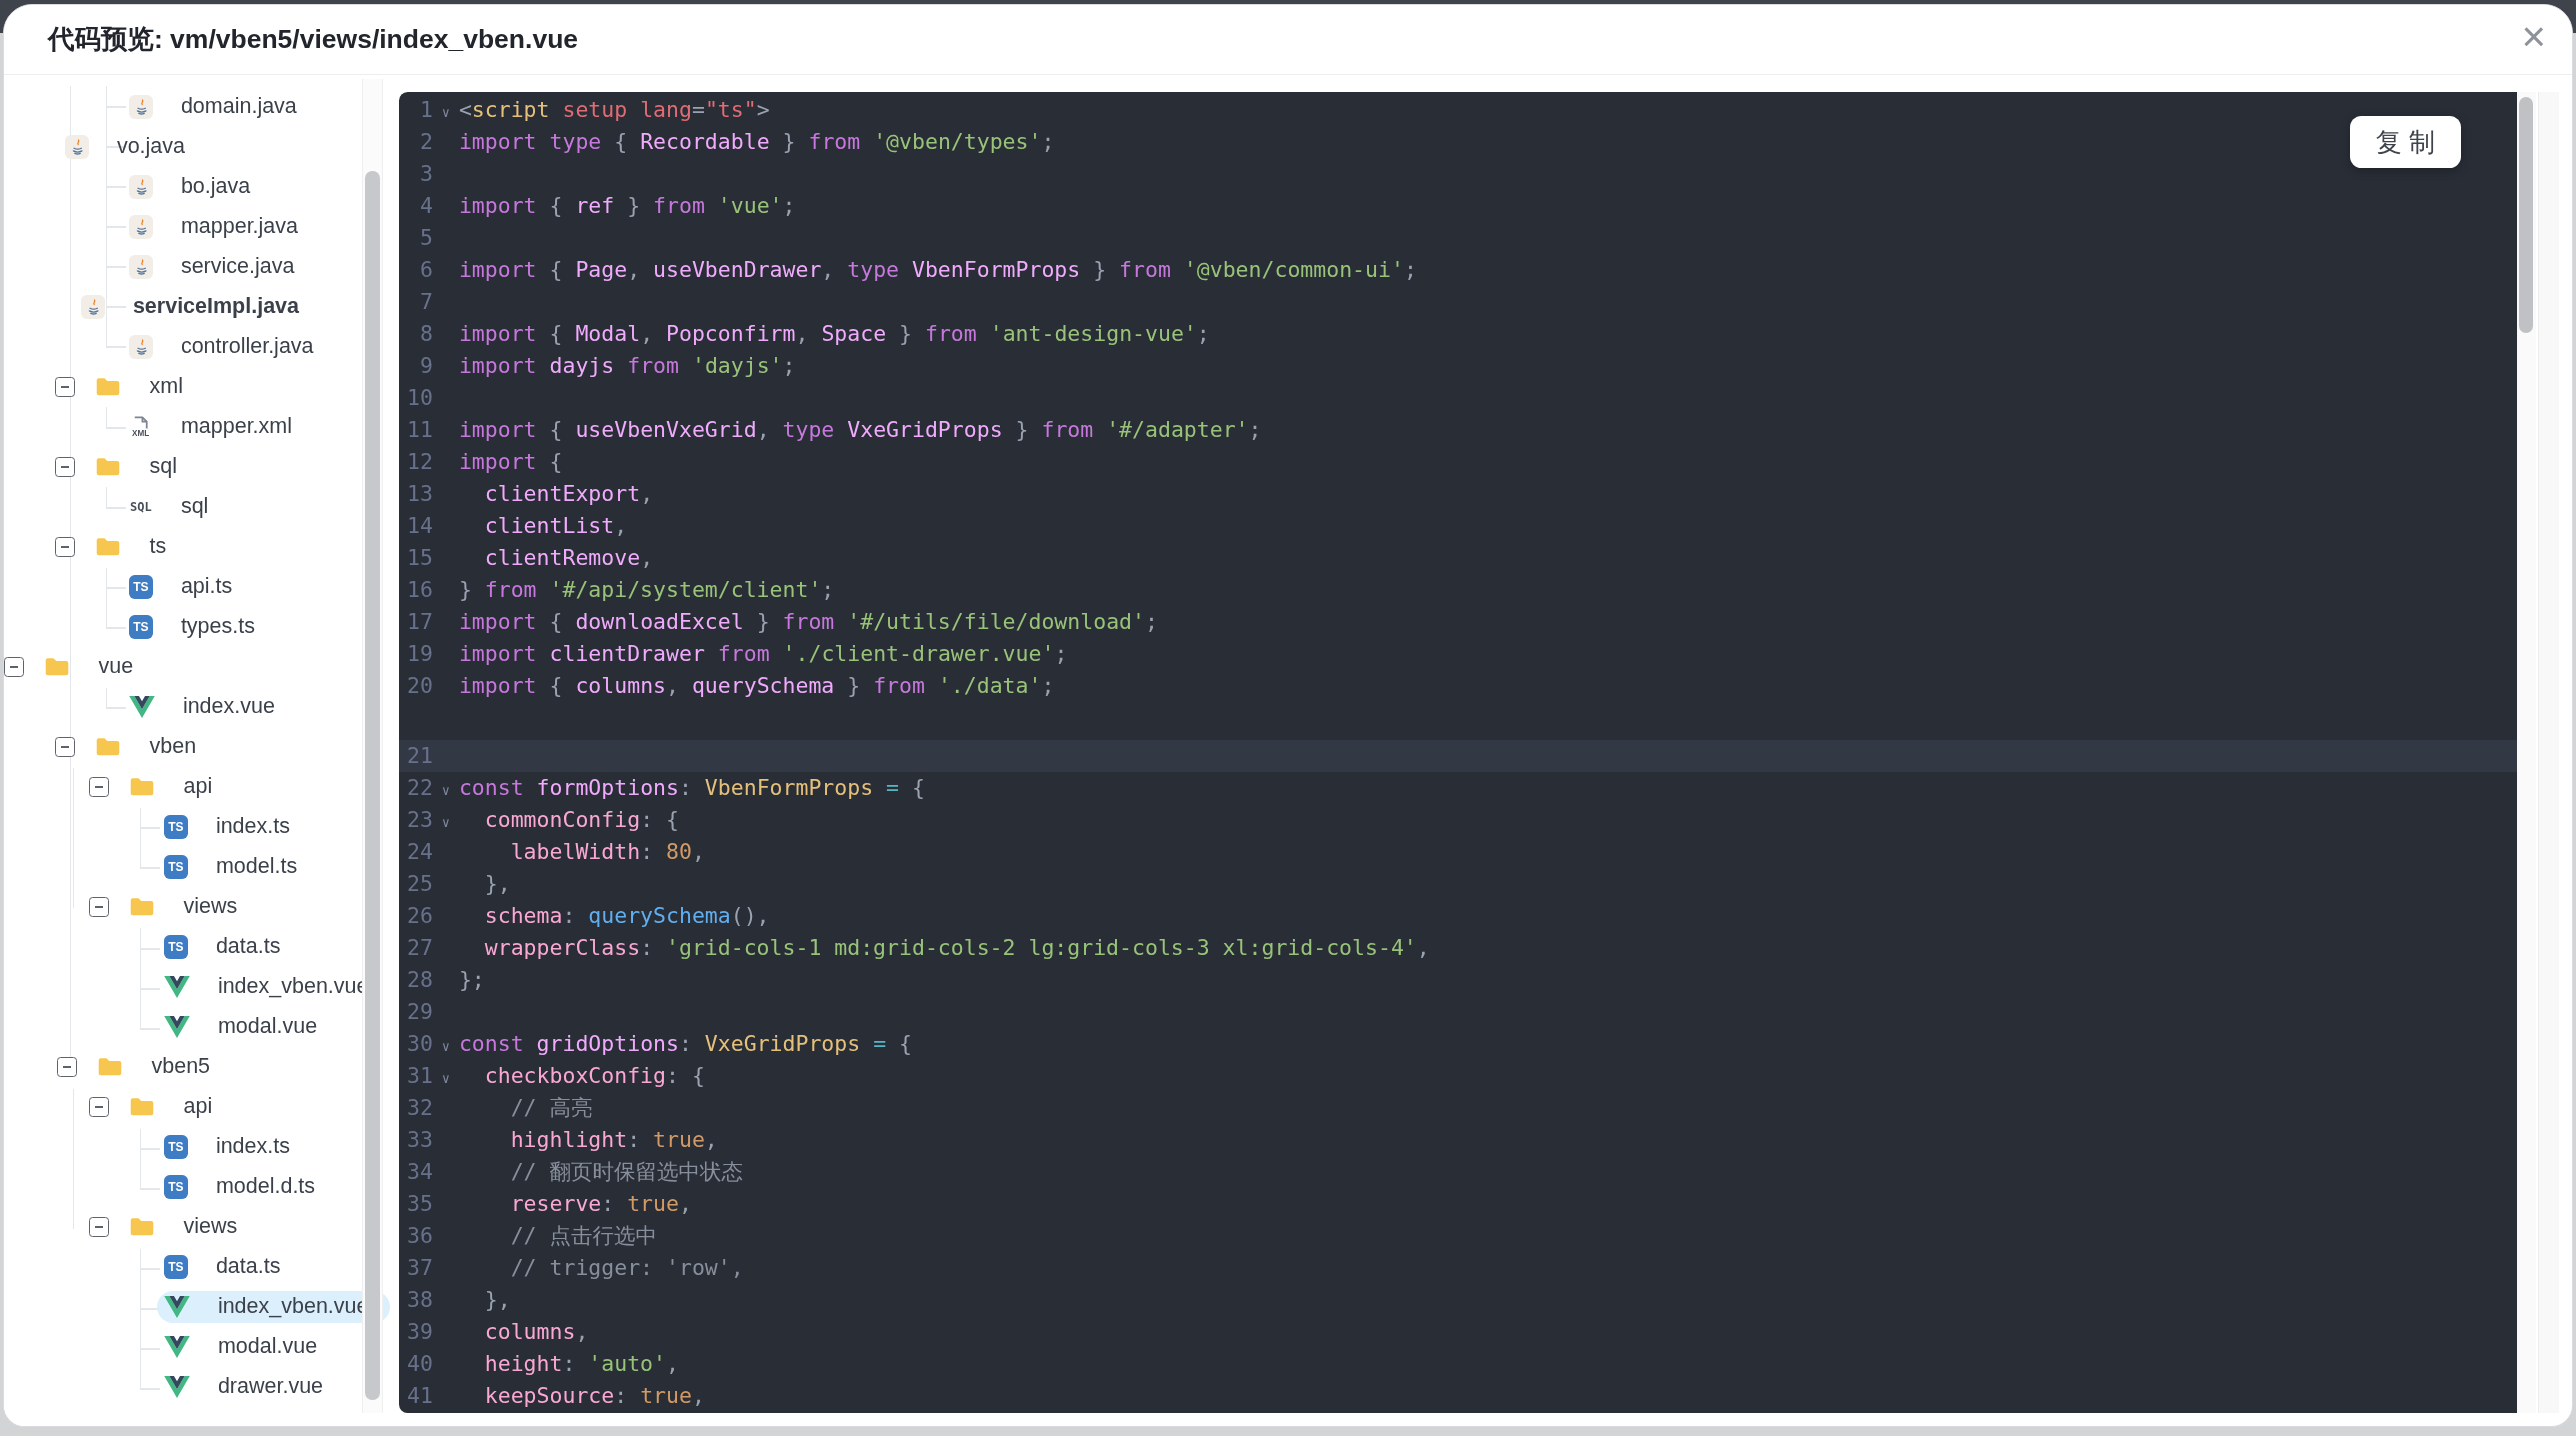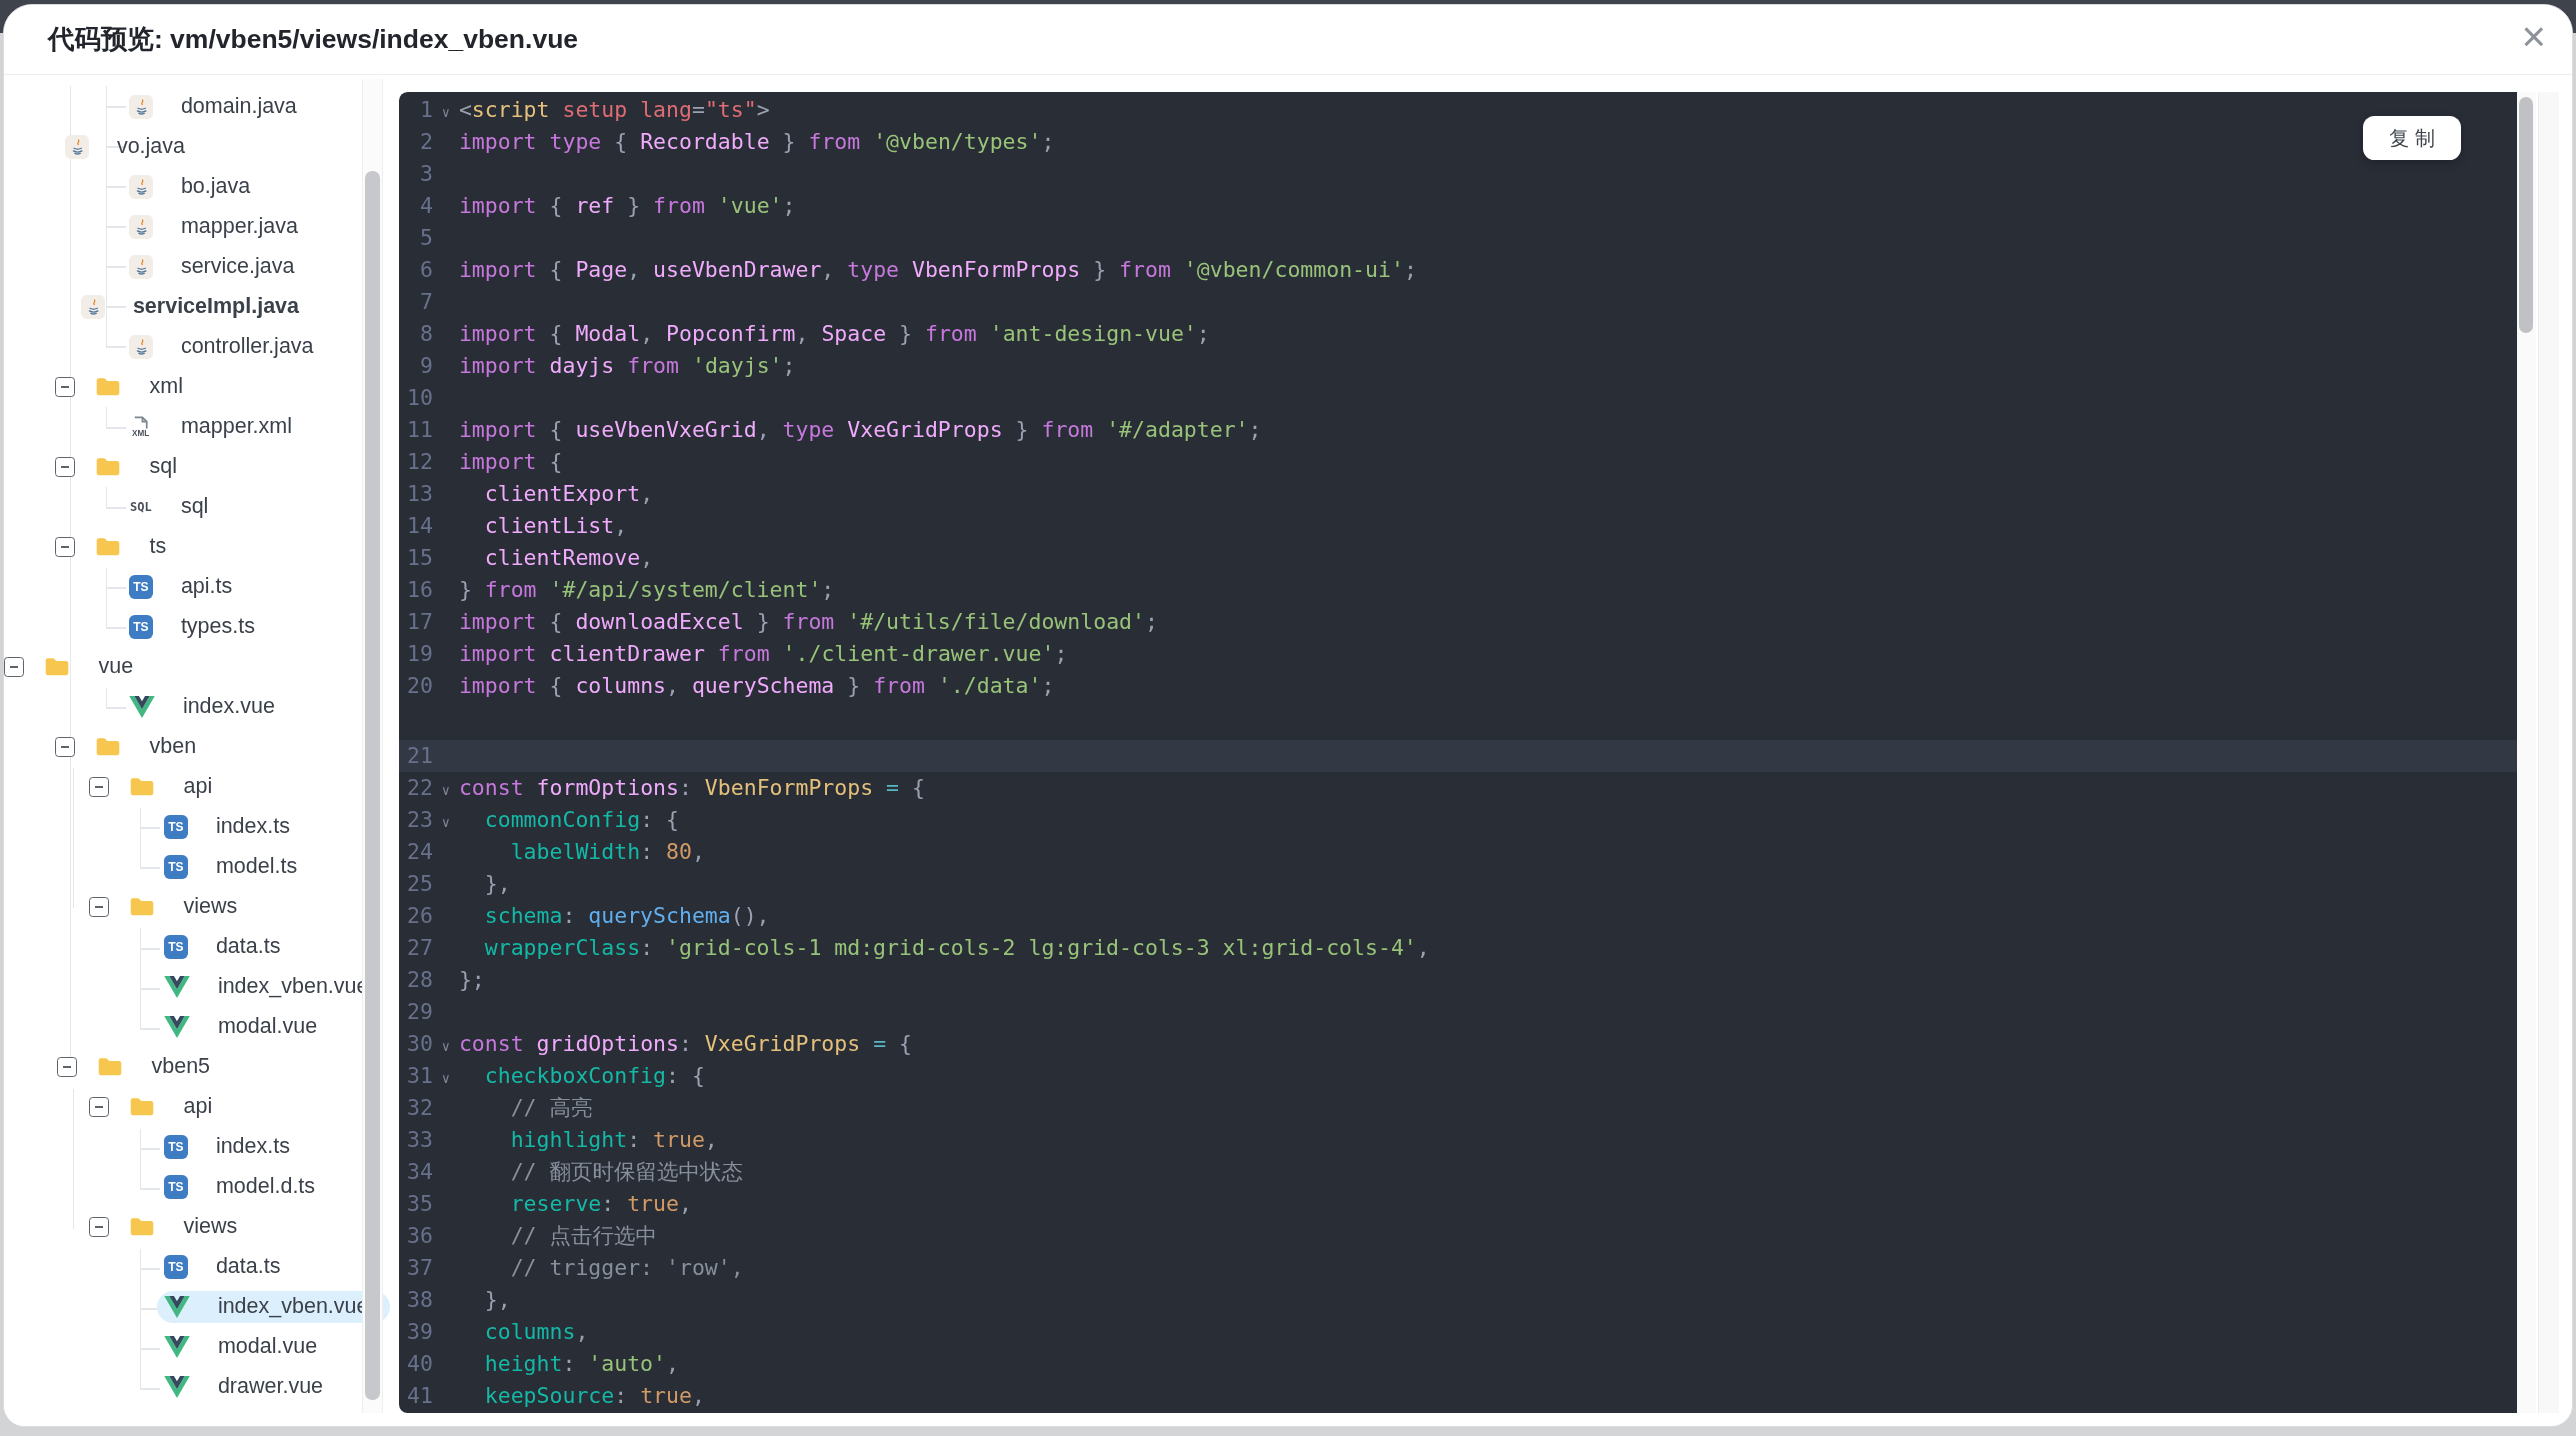--- a/index.html
+++ b/index.html
@@ -30,23 +30,23 @@
   
   .code-area{position:absolute;left:395px;top:87px;width:2141px;height:1321px;}
   .code-surface{position:absolute;left:0;top:0;width:2118px;height:1321px;background:#292d36;border-radius:8.6px 0 0 8.6px;overflow:hidden;padding-top:1.4px;box-sizing:border-box;}
   .cl{height:32px;line-height:32px;display:flex;font-family:"DejaVu Sans Mono",monospace;font-size:21.5px;}
   .cl.active{background:#333845;margin-top:38px;}
   .ln{width:34px;text-align:right;color:#68718c;flex:none;}
   .fold{width:26px;flex:none;text-align:center;font-size:13.6px;color:#7b8498;transform:translateY(2.1px);}
   .ct{white-space:pre;}
   .tok.kw{color:#c678dd;} .tok.tag{color:#e5c07b;} .tok.attr{color:#e06c75;}
   .tok.pn{color:#9aa2b1;} .tok.id{color:#f0abfc;} .tok.str{color:#98c379;}
-  .tok.prop{color:#14b8a6;} .tok.num{color:#d19a66;} .tok.typ{color:#e5c07b;}
+  .tok.prop{color:#f9a8d4;} .tok.num{color:#d19a66;} .tok.typ{color:#e5c07b;}
   .tok.fn{color:#61afef;} .tok.op{color:#56b6c2;} .tok.cm{color:#878f9c;}
-  .copy-btn{position:absolute;top:24px;right:79px;background:#fff;border:none;border-radius:11.4px;padding:8.6px 26px;font-size:20px;color:#3f444c;font-family:"Liberation Sans",sans-serif;box-shadow:0 2.9px 10px rgba(0,0,0,0.25);cursor:pointer;z-index:4;}
+  .copy-btn{position:absolute;top:24px;right:79px;background:#fff;border:none;border-radius:11.4px;padding:8.6px 26px;font-size:26px;color:#3f444c;font-family:"Liberation Sans",sans-serif;box-shadow:0 2.9px 10px rgba(0,0,0,0.25);cursor:pointer;z-index:4;}
   .code-scroll-track{position:absolute;right:4.3px;top:0;width:18.6px;height:100%;background:#fafafa;}
   .code-thumb{position:absolute;left:2.1px;top:4.3px;width:14.3px;height:236px;background:#bfc1c5;border-radius:7.2px;}
   .outer-strip{position:absolute;left:2534px;top:87px;width:20px;height:1321px;background:#f8f8f8;border-left:1.4px solid #ededed;}
 </style>
 </head>
 <body>
 
 <div class="backdrop-top"></div>
 
 <div class="dialog">

